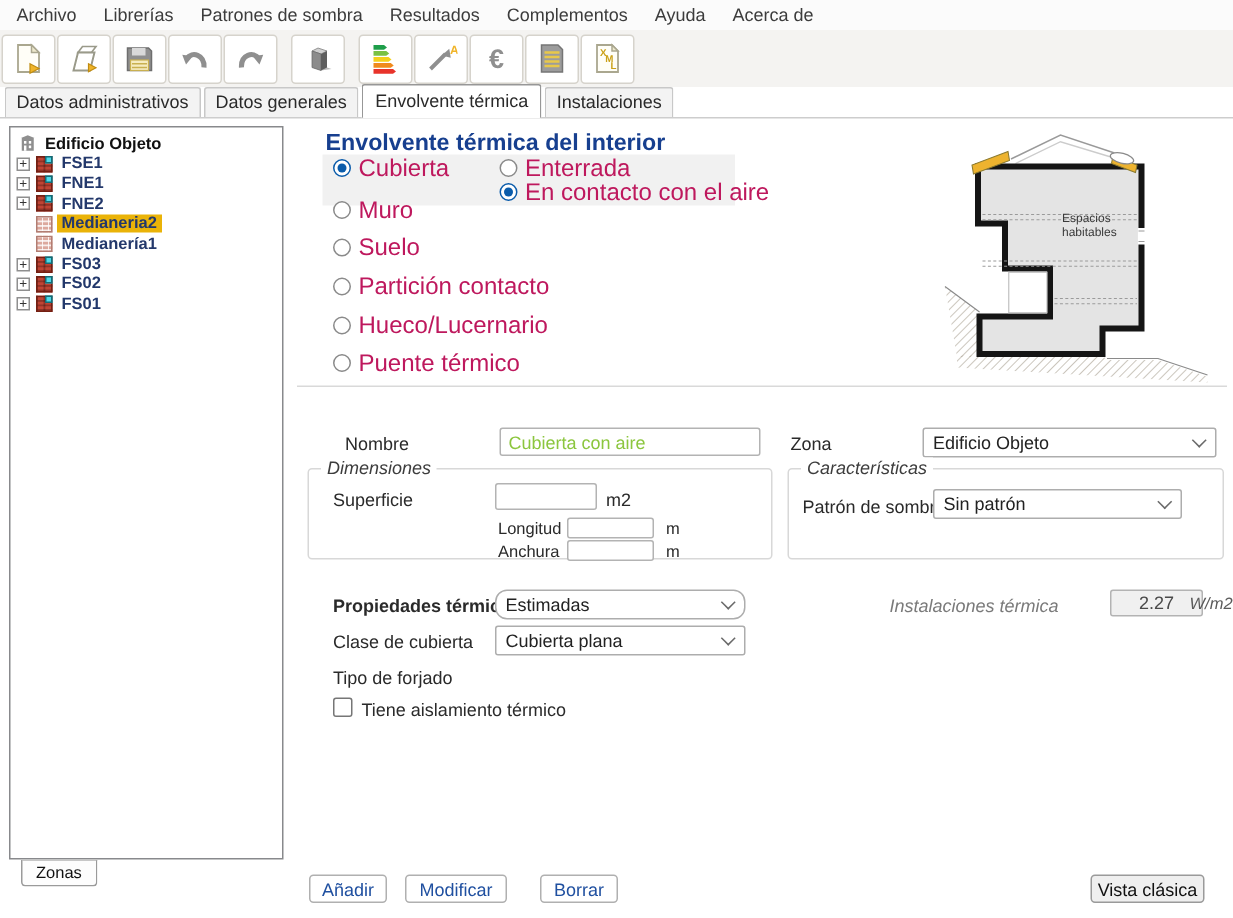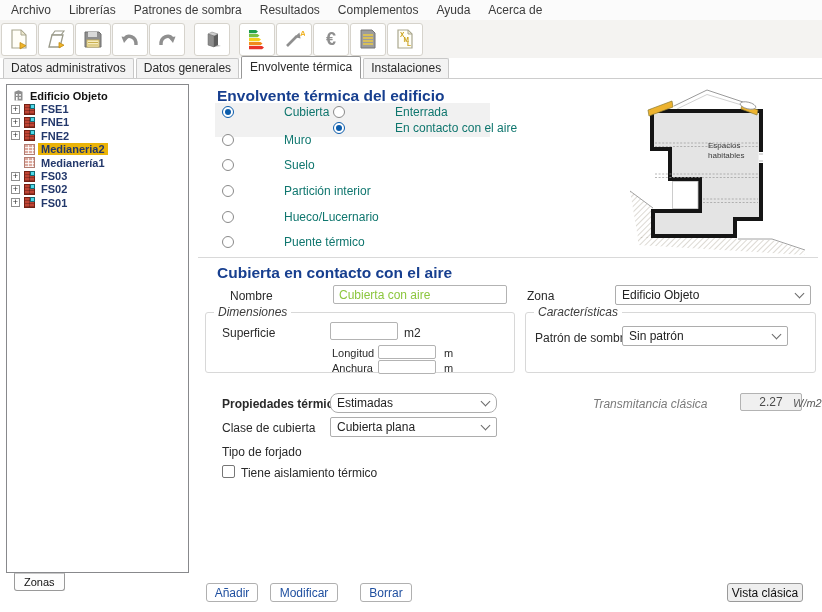--- a/index.html
+++ b/index.html
@@ -58,21 +58,21 @@
   .h-blue{position:absolute;font-size:15.5px;font-weight:bold;color:#173f8f;}
 
   
   .hl-strip{position:absolute;left:215px;top:103px;width:275px;height:34px;background:#f1f1f1;}
   .radio-row{position:absolute;display:flex;align-items:center;gap:5px;height:14px;}
   .radio{width:12px;height:12px;border-radius:50%;background:#fff;border:1px solid #8a8a8a;
          box-sizing:border-box;position:relative;flex:0 0 auto;}
   .radio.checked{border:1px solid #0b5cab;}
   .radio.checked::after{content:"";position:absolute;left:2px;top:2px;right:2px;bottom:2px;
                         border-radius:50%;background:#0b5cab;}
-  .rlabel{font-size:12px;color:#0f766e;line-height:13px;margin-left:45px;}
+  .rlabel{font-size:16px;color:#be185d;line-height:13px;}
 
   
   .lbl{position:absolute;color:#2a2a2a;}
   .lbl.small{font-size:11px;}
   .lbl.italic{font-style:italic;color:#7a7a7a;}
   .input{position:absolute;box-sizing:border-box;border:1px solid #b3b3b3;border-radius:2px;
          background:#fff;font-family:"Liberation Sans",sans-serif;font-size:12px;color:#222;padding:0 5px;}
   .input.green{color:#8cc63e;}
   .input.ro{background:#f0f0f0;color:#4a4a4a;text-align:center;}
   .select{position:absolute;box-sizing:border-box;border:1px solid #adadad;border-radius:2px;
@@ -250,39 +250,39 @@
       <span class="tlabel">FS02</span>
     </div>
     <div class="trow child">
       <span class="expander">+</span>
       <span class="ticon icon-facade"></span>
       <span class="tlabel">FS01</span>
     </div>
   </div>
   <div class="zonas-tab">Zonas</div>
 
-  <div class="h-blue" style="left:217px;top:87px;">Envolvente térmica del edificio</div>
+  <div class="h-blue" style="left:217px;top:87px;">Envolvente térmica del interior</div>
 
   <div class="hl-strip"></div>
 
   <div class="radio-row" style="left:222px;top:105px;">
     <span class="radio checked"></span>
     <span class="rlabel">Cubierta</span>
   </div>
   <div class="radio-row" style="left:222px;top:133px;">
     <span class="radio"></span>
     <span class="rlabel">Muro</span>
   </div>
   <div class="radio-row" style="left:222px;top:158px;">
     <span class="radio"></span>
     <span class="rlabel">Suelo</span>
   </div>
   <div class="radio-row" style="left:222px;top:184px;">
     <span class="radio"></span>
-    <span class="rlabel">Partición interior</span>
+    <span class="rlabel">Partición contacto</span>
   </div>
   <div class="radio-row" style="left:222px;top:210px;">
     <span class="radio"></span>
     <span class="rlabel">Hueco/Lucernario</span>
   </div>
   <div class="radio-row" style="left:222px;top:235px;">
     <span class="radio"></span>
     <span class="rlabel">Puente térmico</span>
   </div>
 
@@ -329,21 +329,20 @@
         <line x1="55" y1="91.5" x2="158" y2="91.5"></line>
       <line x1="103" y1="113" x2="158" y2="113"></line>
         <line x1="103" y1="116.5" x2="158" y2="116.5"></line>
     </g>
     <text x="108" y="62" font-size="8" fill="#3a3a3a" font-family="Liberation Sans,sans-serif">Espacios</text>
     <text x="108" y="71.5" font-size="8" fill="#3a3a3a" font-family="Liberation Sans,sans-serif">habitables</text>
   </svg>
 
   <div class="sep" style="left:198px;top:257px;width:620px;"></div>
 
-  <div class="h-blue" style="left:217px;top:264px;">Cubierta en contacto con el aire</div>
 
   <span class="lbl" style="left:230px;top:289px;">Nombre</span>
   <input class="input green" style="left: 333px; top: 285px; width: 174px; height: 19px;" value="Cubierta con aire">
 
   <span class="lbl" style="left:527px;top:289px;">Zona</span>
   <div class="select" style="left:615px;top:285px;width:196px;height:20px;">
     <span>Edificio Objeto</span>
     <span class="chev"></span>
   </div>
 
@@ -367,21 +366,21 @@
   <div class="select" style="left:622px;top:326px;width:166px;height:20px;">
     <span>Sin patrón</span>
     <span class="chev"></span>
   </div>
 
   <span class="lbl" style="left:222px;top:397px;font-weight:bold;">Propiedades térmicas</span>
   <div class="select" style="left:330px;top:393px;width:167px;height:20px;border-radius:8px;">
     <span>Estimadas</span>
     <span class="chev"></span>
   </div>
-  <span class="lbl italic" style="left:593px;top:397px;">Transmitancia clásica</span>
+  <span class="lbl italic" style="left:593px;top:397px;">Instalaciones térmica</span>
   <input class="input ro" style="left: 740px; top: 393px; width: 62px; height: 18px;" readonly="" value="2.27">
   <span class="lbl italic" style="left:793px;top:397px;font-size:11px;color:#5a5a5a;">W/m2K</span>
 
   <span class="lbl" style="left:222px;top:421px;">Clase de cubierta</span>
   <div class="select" style="left:330px;top:417px;width:167px;height:20px;">
     <span>Cubierta plana</span>
     <span class="chev"></span>
   </div>
 
   <span class="lbl" style="left:222px;top:445px;">Tipo de forjado</span>

